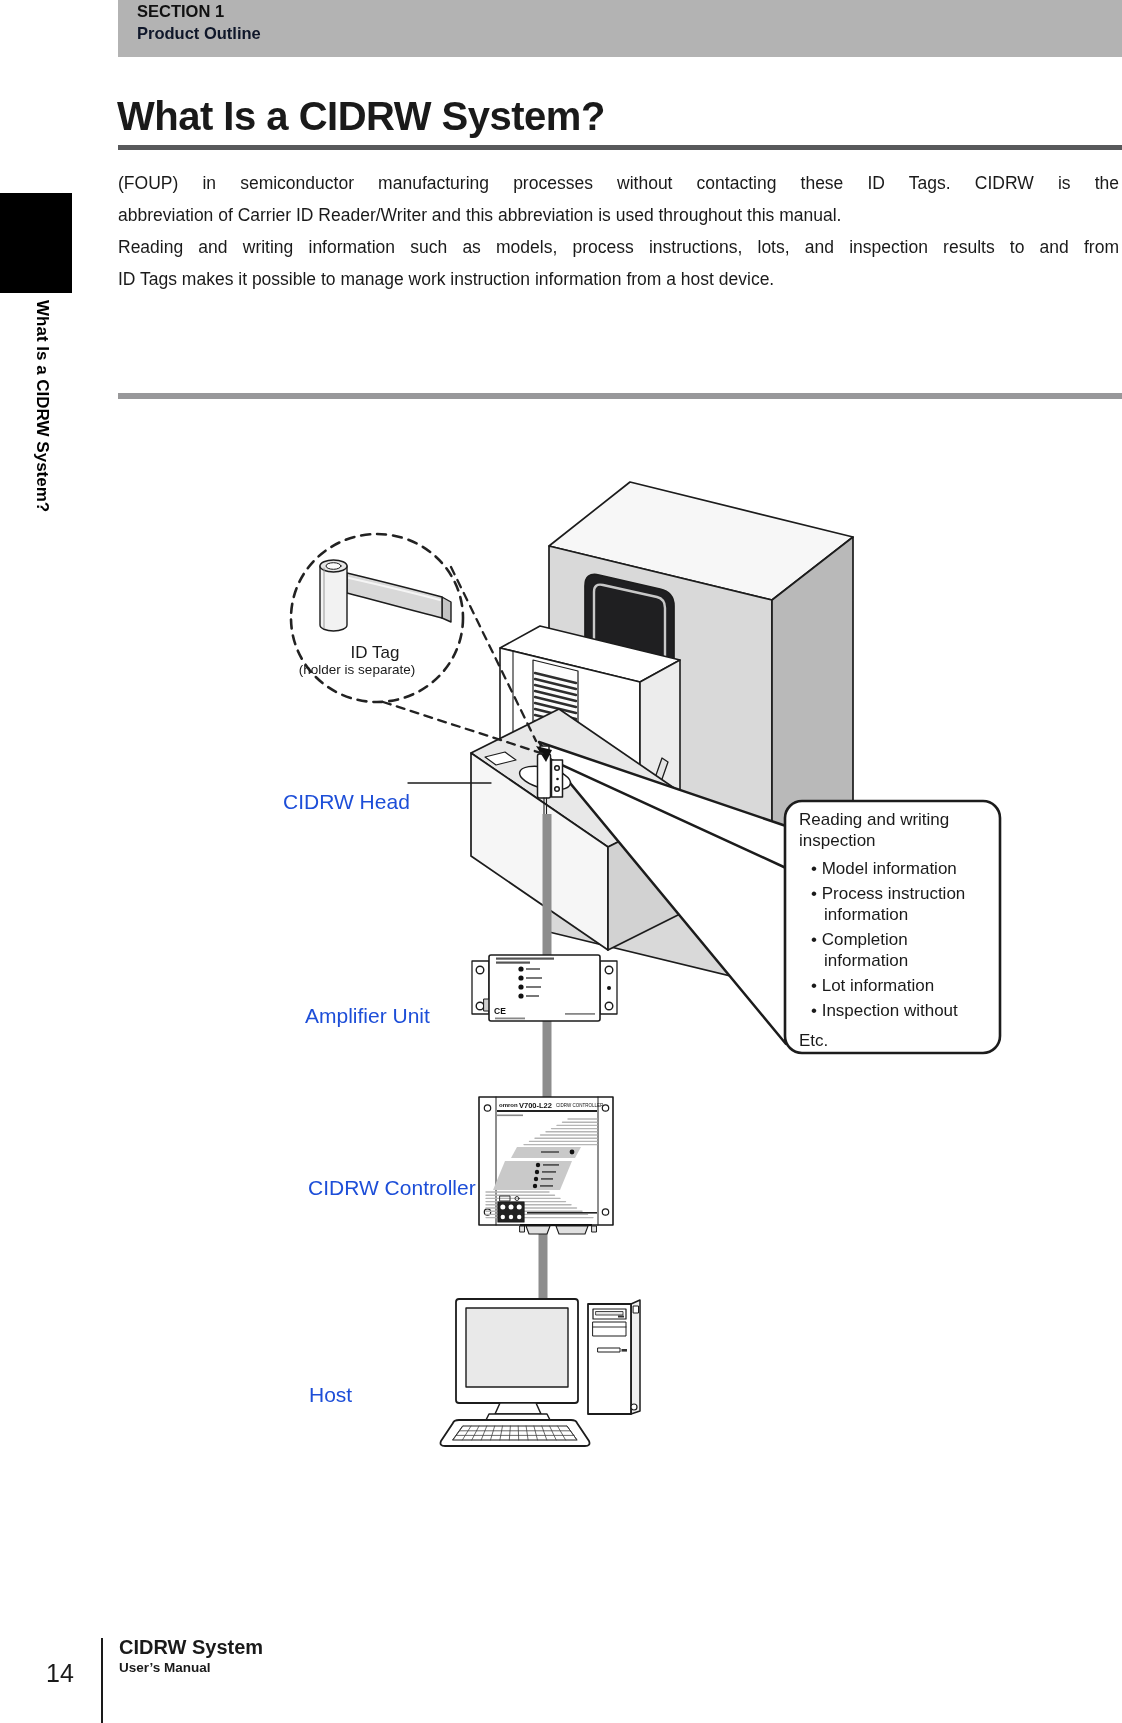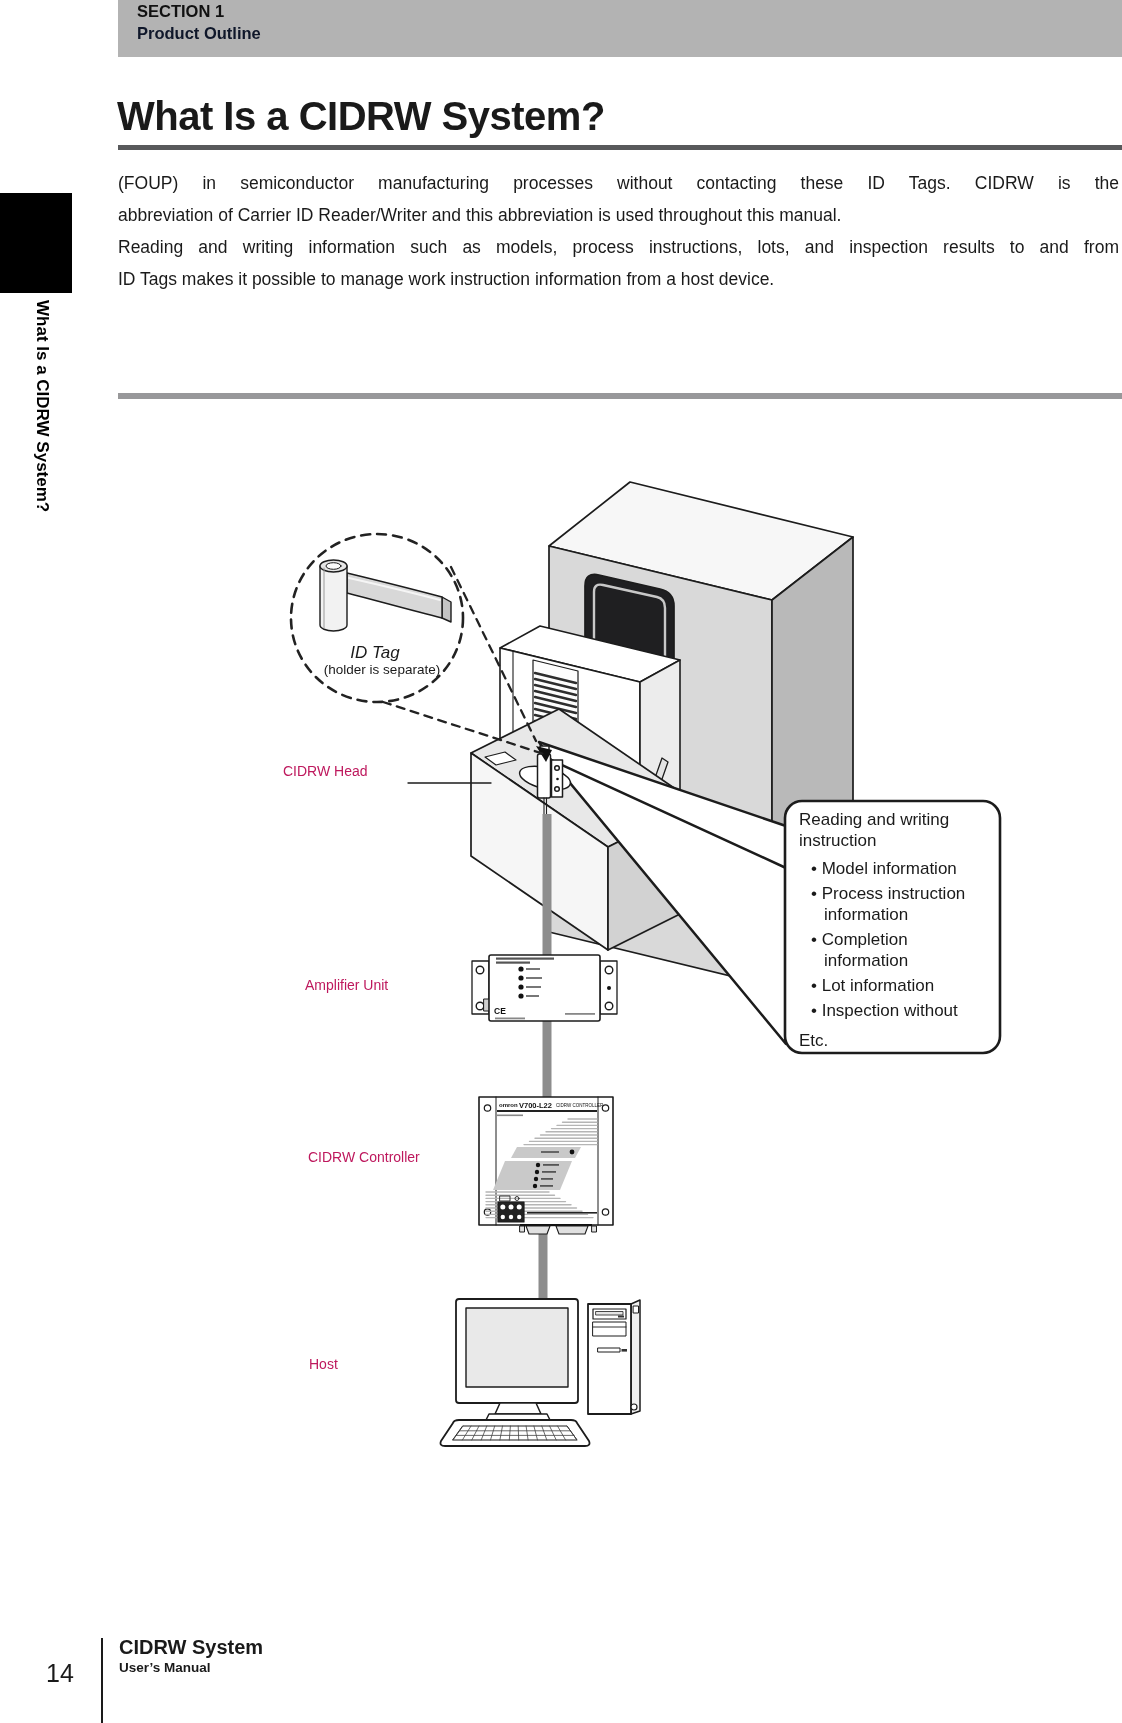--- a/index.html
+++ b/index.html
@@ -20,23 +20,23 @@
   #page-title{position:absolute;left:117px;top:94px;font-size:40px;font-weight:bold;letter-spacing:-0.5px;}
   #rule-dark{position:absolute;left:118px;top:145px;width:1004px;height:5px;background:#58595b;}
   #rule-light{position:absolute;left:118px;top:393px;width:1004px;height:6px;background:#98989a;}
   
   #body-text{position:absolute;left:118px;top:167px;width:1001px;font-size:17.5px;line-height:32px;}
   .line{text-align:justify;}
   .line.j{text-align-last:justify;}
   #example-caption{position:absolute;left:118px;top:426px;font-size:17.5px;}
   
   #diagram{position:absolute;left:0;top:0;width:1122px;height:1723px;}
-  .dlabel{position:absolute;font-size:14px;color:#be185d;white-space:nowrap;}
-  #idtag-label{position:absolute;left:292px;top:643px;width:166px;text-align:center;font-size:17px;font-style:italic;}
-  #idtag-sub{position:absolute;left:291px;top:662px;width:182px;text-align:center;font-size:13.5px;}
+  .dlabel{position:absolute;font-size:21px;color:#1d4ed8;white-space:nowrap;margin-top:27px;}
+  #idtag-label{position:absolute;left:292px;top:643px;width:166px;text-align:center;font-size:17px;}
+  #idtag-sub{position:absolute;left:266px;top:662px;width:182px;text-align:center;font-size:13.5px;}
   
   #callout-text{position:absolute;left:799px;top:809px;width:194px;font-size:17px;line-height:21px;}
   #callout-text .ttl{margin:0;}
   #callout-text ul{list-style:none;margin:7px 0 0 12px;padding:0;}
   #callout-text li{padding-left:13px;text-indent:-13px;margin-bottom:4px;}
   #callout-text .etc{margin-top:9px;}
   
   #footer-num{position:absolute;left:46px;top:1659px;font-size:25px;font-weight:normal;}
   #footer-line{position:absolute;left:101px;top:1638px;width:2px;height:85px;background:#1a1a1a;}
   #footer-title{position:absolute;left:119px;top:1636px;font-size:20px;font-weight:bold;}
@@ -308,21 +308,21 @@
   <div class="dlabel" style="left:283px;top:763px;">CIDRW Head</div>
   <div class="dlabel" style="left:305px;top:977px;">Amplifier Unit</div>
   <div class="dlabel" style="left:308px;top:1149px;">CIDRW Controller</div>
   <div class="dlabel" style="left:309px;top:1356px;">Host</div>
 
   <div id="idtag-label">ID Tag</div>
   <div id="idtag-sub">(holder is separate)</div>
 
   <div id="callout-text">
     <p class="ttl">Reading and writing</p>
-    <p class="ttl">instruction</p>
+    <p class="ttl">inspection</p>
     <ul>
       <li>• Model information</li>
       <li>• Process instruction information</li>
       <li>• Completion information</li>
       <li>• Lot information</li>
       <li>• Inspection without</li>
     </ul>
     <p class="ttl etc">Etc.</p>
   </div>
 

